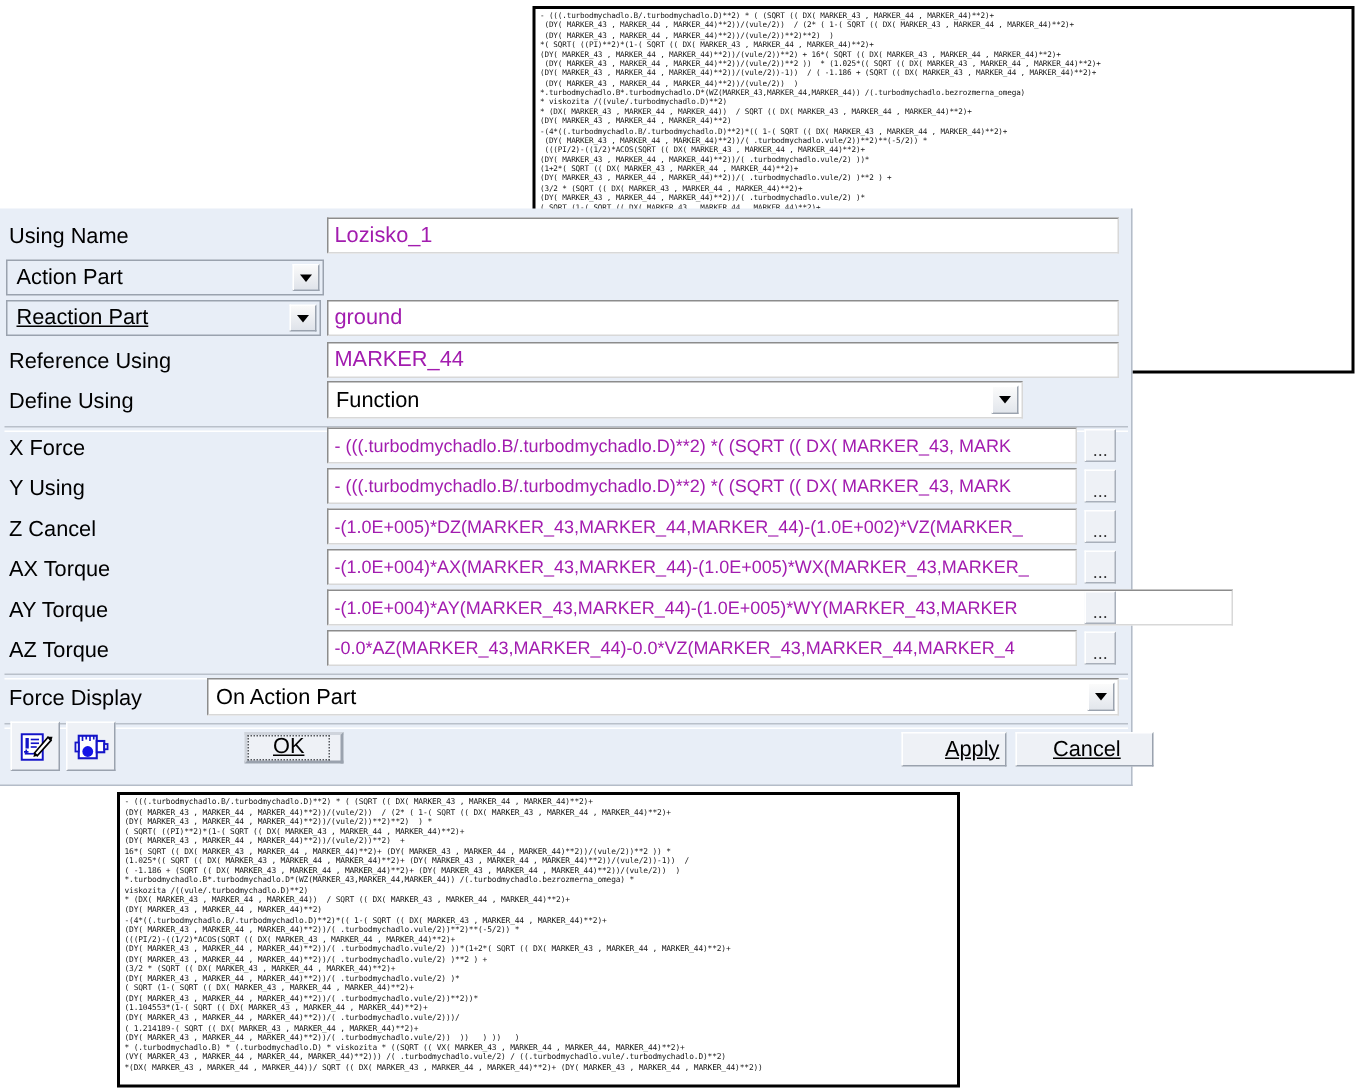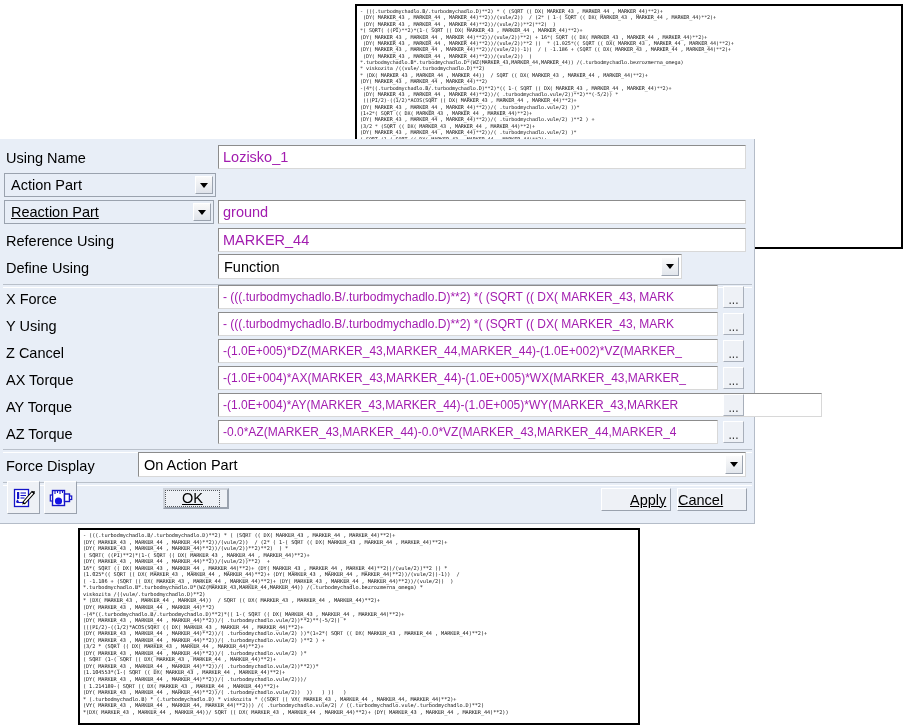--- a/index.html
+++ b/index.html
@@ -339,21 +339,21 @@
     </div>
 
     <div class="btn okbtn" style="left:163px; top:349px; width:66px; height:21px;">
       <span class="okinner u">OK</span>
     </div>
 
     <div class="btn" style="left:601px; top:349px; width:70px; height:23px;padding-left:28px;">
       <span><span class="u">Apply</span></span>
     </div>
 
-    <div class="btn" style="left:677px; top:349px; width:70px; height:23px;">
+    <div class="btn" style="left:677px; top:349px; width:92px; height:23px;padding-left:24px;">
       <span><span class="u">Cancel</span></span>
     </div>
 
   </div>
 
   <div class="callout bottom" style="left:78px; top:528px; width:562px; height:197px;">
     <pre>- (((.turbodmychadlo.B/.turbodmychadlo.D)**2) * ( (SQRT (( DX( MARKER_43 , MARKER_44 , MARKER_44)**2)+
 (DY( MARKER_43 , MARKER_44 , MARKER_44)**2))/(vule/2))  / (2* ( 1-( SQRT (( DX( MARKER_43 , MARKER_44 , MARKER_44)**2)+
 (DY( MARKER_43 , MARKER_44 , MARKER_44)**2))/(vule/2))**2)**2)  ) *
 ( SQRT( ((PI)**2)*(1-( SQRT (( DX( MARKER_43 , MARKER_44 , MARKER_44)**2)+

